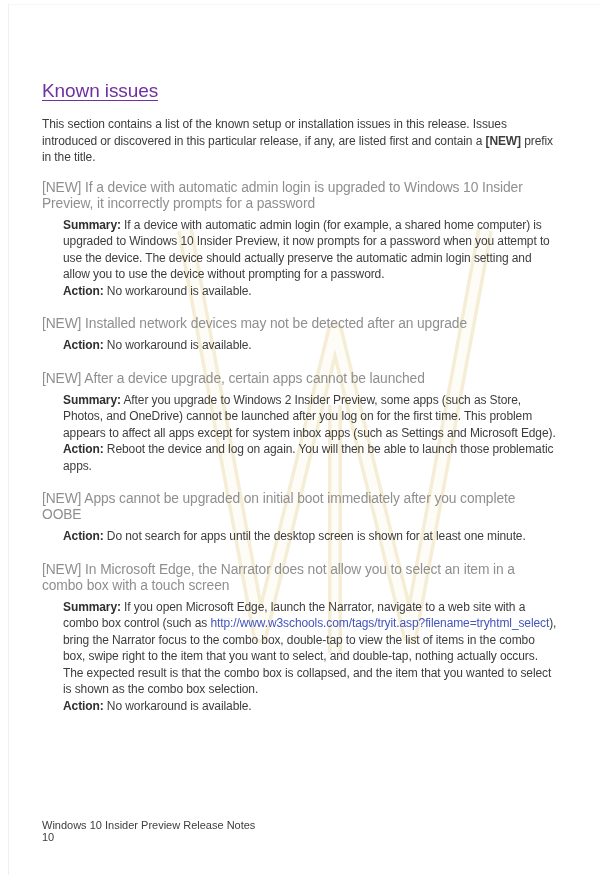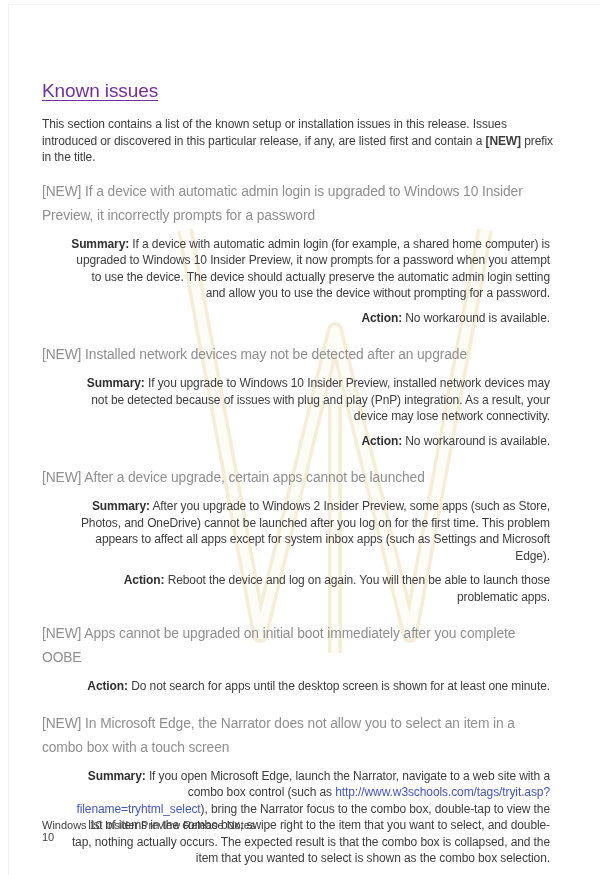--- a/index.html
+++ b/index.html
@@ -43,32 +43,32 @@
   }
   p.intro{
     margin:0 0 14px 0;
     font-size:12px;
     line-height:16.5px;
     color:#3d3d3d;
   }
   h2.issue-heading{
     margin:17px 0 5px 0;
     font-size:13.8px;
-    line-height:24px;
+    line-height:16px;
     font-weight:400;
     color:#8f8f8f;
   }
   h2.first{margin-top:14px;}
   .issue-body{
     margin-left:21px;
     font-size:12px;
     line-height:16.5px;
     color:#3d3d3d;
   }
-  .issue-body p{margin:8px;text-align:right;}
+  .issue-body p{margin:0;}
   .issue-body b{font-weight:700;color:#303030;}
   a.link{color:#4155be;text-decoration:none;cursor:pointer;}
   .footer{
     position:absolute;
     left:42px;right:44px;top:819px;
     z-index:1;
     display:flex;
     justify-content:space-between;
     font-size:11px;
     color:#3d3d3d;
@@ -100,21 +100,20 @@
       <h2 class="issue-heading first">[NEW] If a device with automatic admin login is upgraded to Windows 10 Insider Preview, it incorrectly prompts for a password</h2>
       <div class="issue-body">
         <p><b>Summary:</b><span> If a device with automatic admin login (for example, a shared home computer) is upgraded to Windows 10 Insider Preview, it now prompts for a password when you attempt to use the device. The device should actually preserve the automatic admin login setting and allow you to use the device without prompting for a password.</span></p>
         <p><b>Action:</b><span> No workaround is available.</span></p>
       </div>
     </section>
 
     <section>
       <h2 class="issue-heading">[NEW] Installed network devices may not be detected after an upgrade</h2>
       <div class="issue-body">
-        <p><b>Summary:</b><span> If you upgrade to Windows 10 Insider Preview, installed network devices may not be detected because of issues with plug and play (PnP) integration. As a result, your device may lose network connectivity.</span></p>
         <p><b>Action:</b><span> No workaround is available.</span></p>
       </div>
     </section>
 
     <section>
       <h2 class="issue-heading">[NEW] After a device upgrade, certain apps cannot be launched</h2>
       <div class="issue-body">
         <p><b>Summary:</b><span> After you upgrade to Windows 2 Insider Preview, some apps (such as Store, Photos, and OneDrive) cannot be launched after you log on for the first time. This problem appears to affect all apps except for system inbox apps (such as Settings and Microsoft Edge).</span></p>
         <p><b>Action:</b><span> Reboot the device and log on again. You will then be able to launch those problematic apps.</span></p>
       </div>

